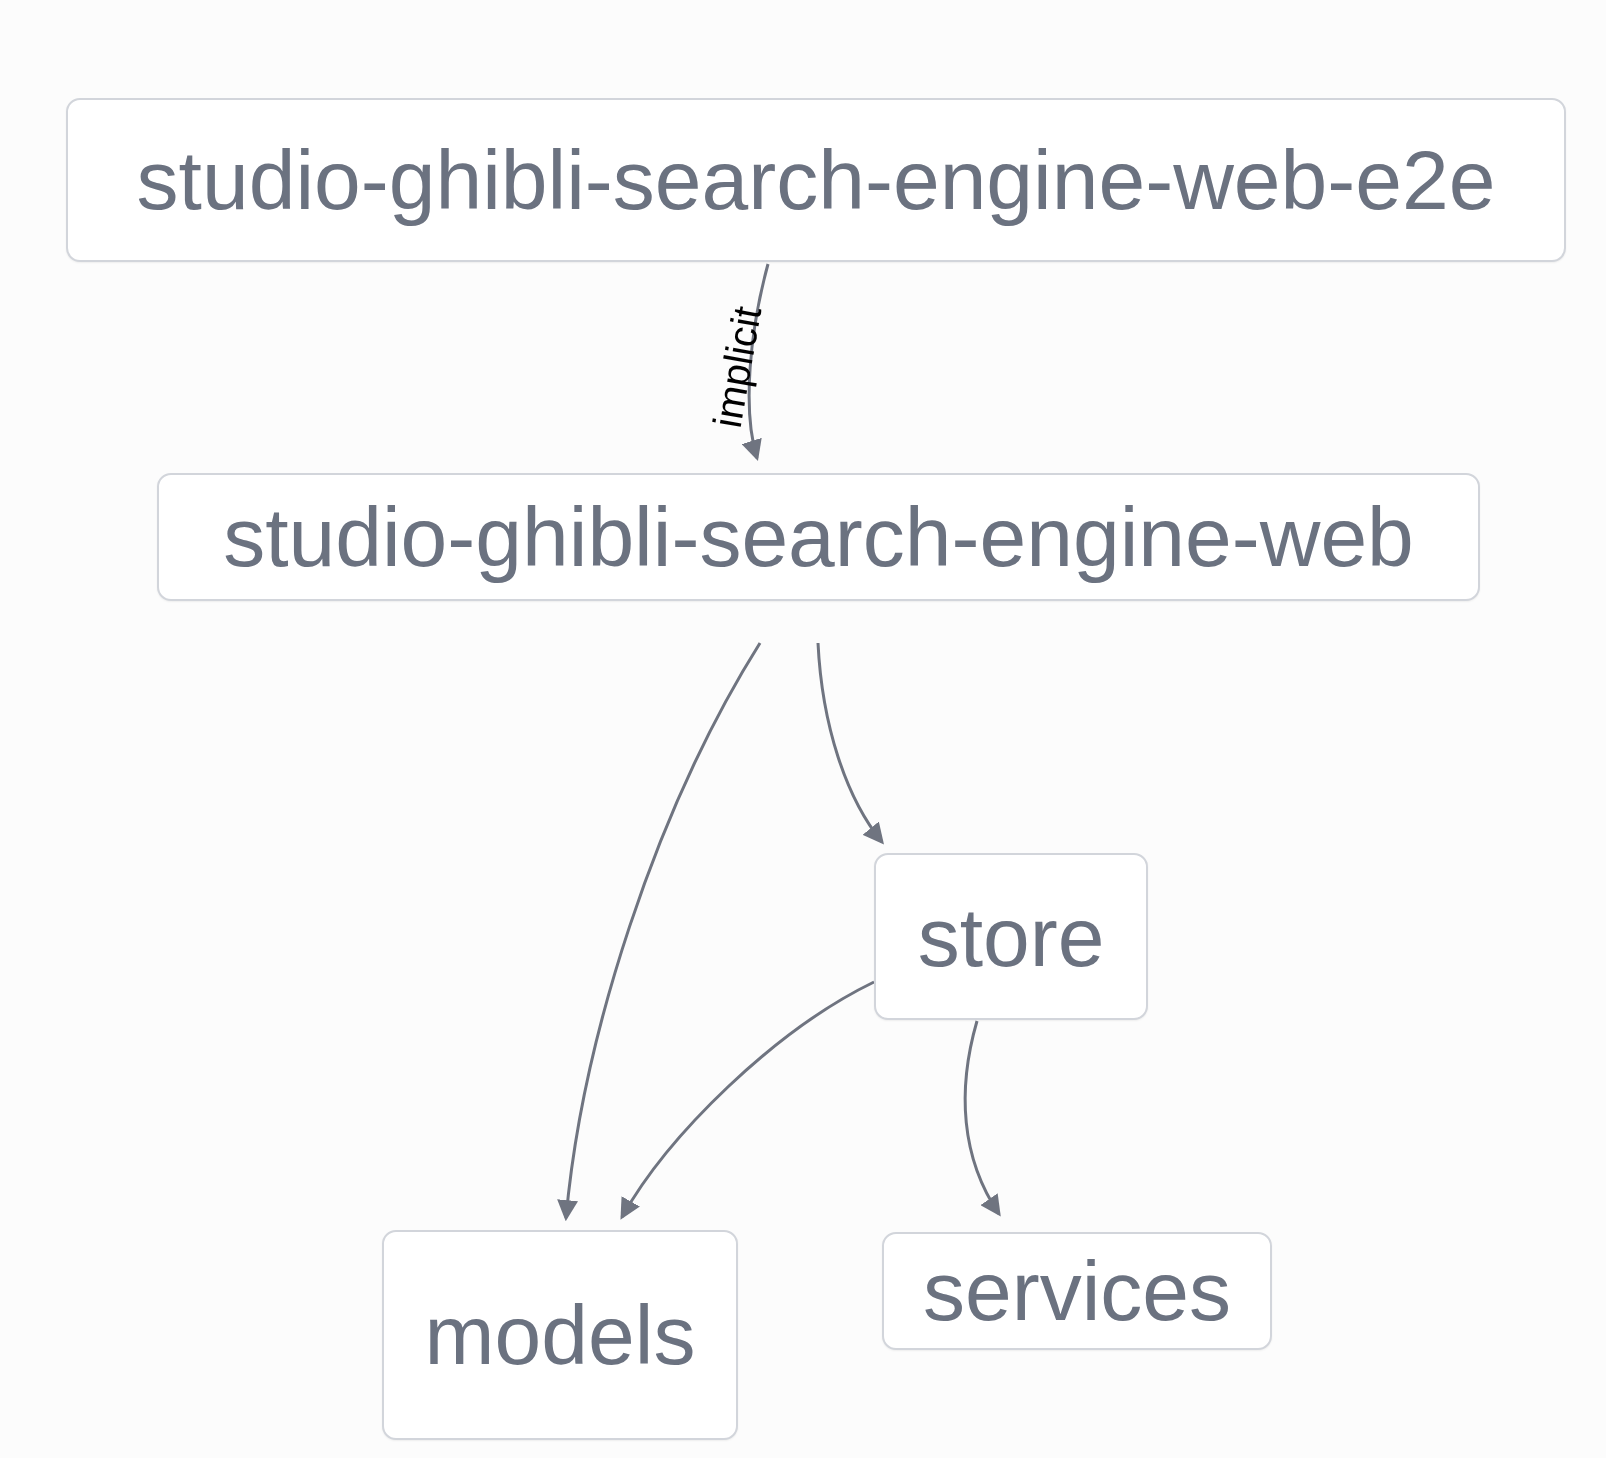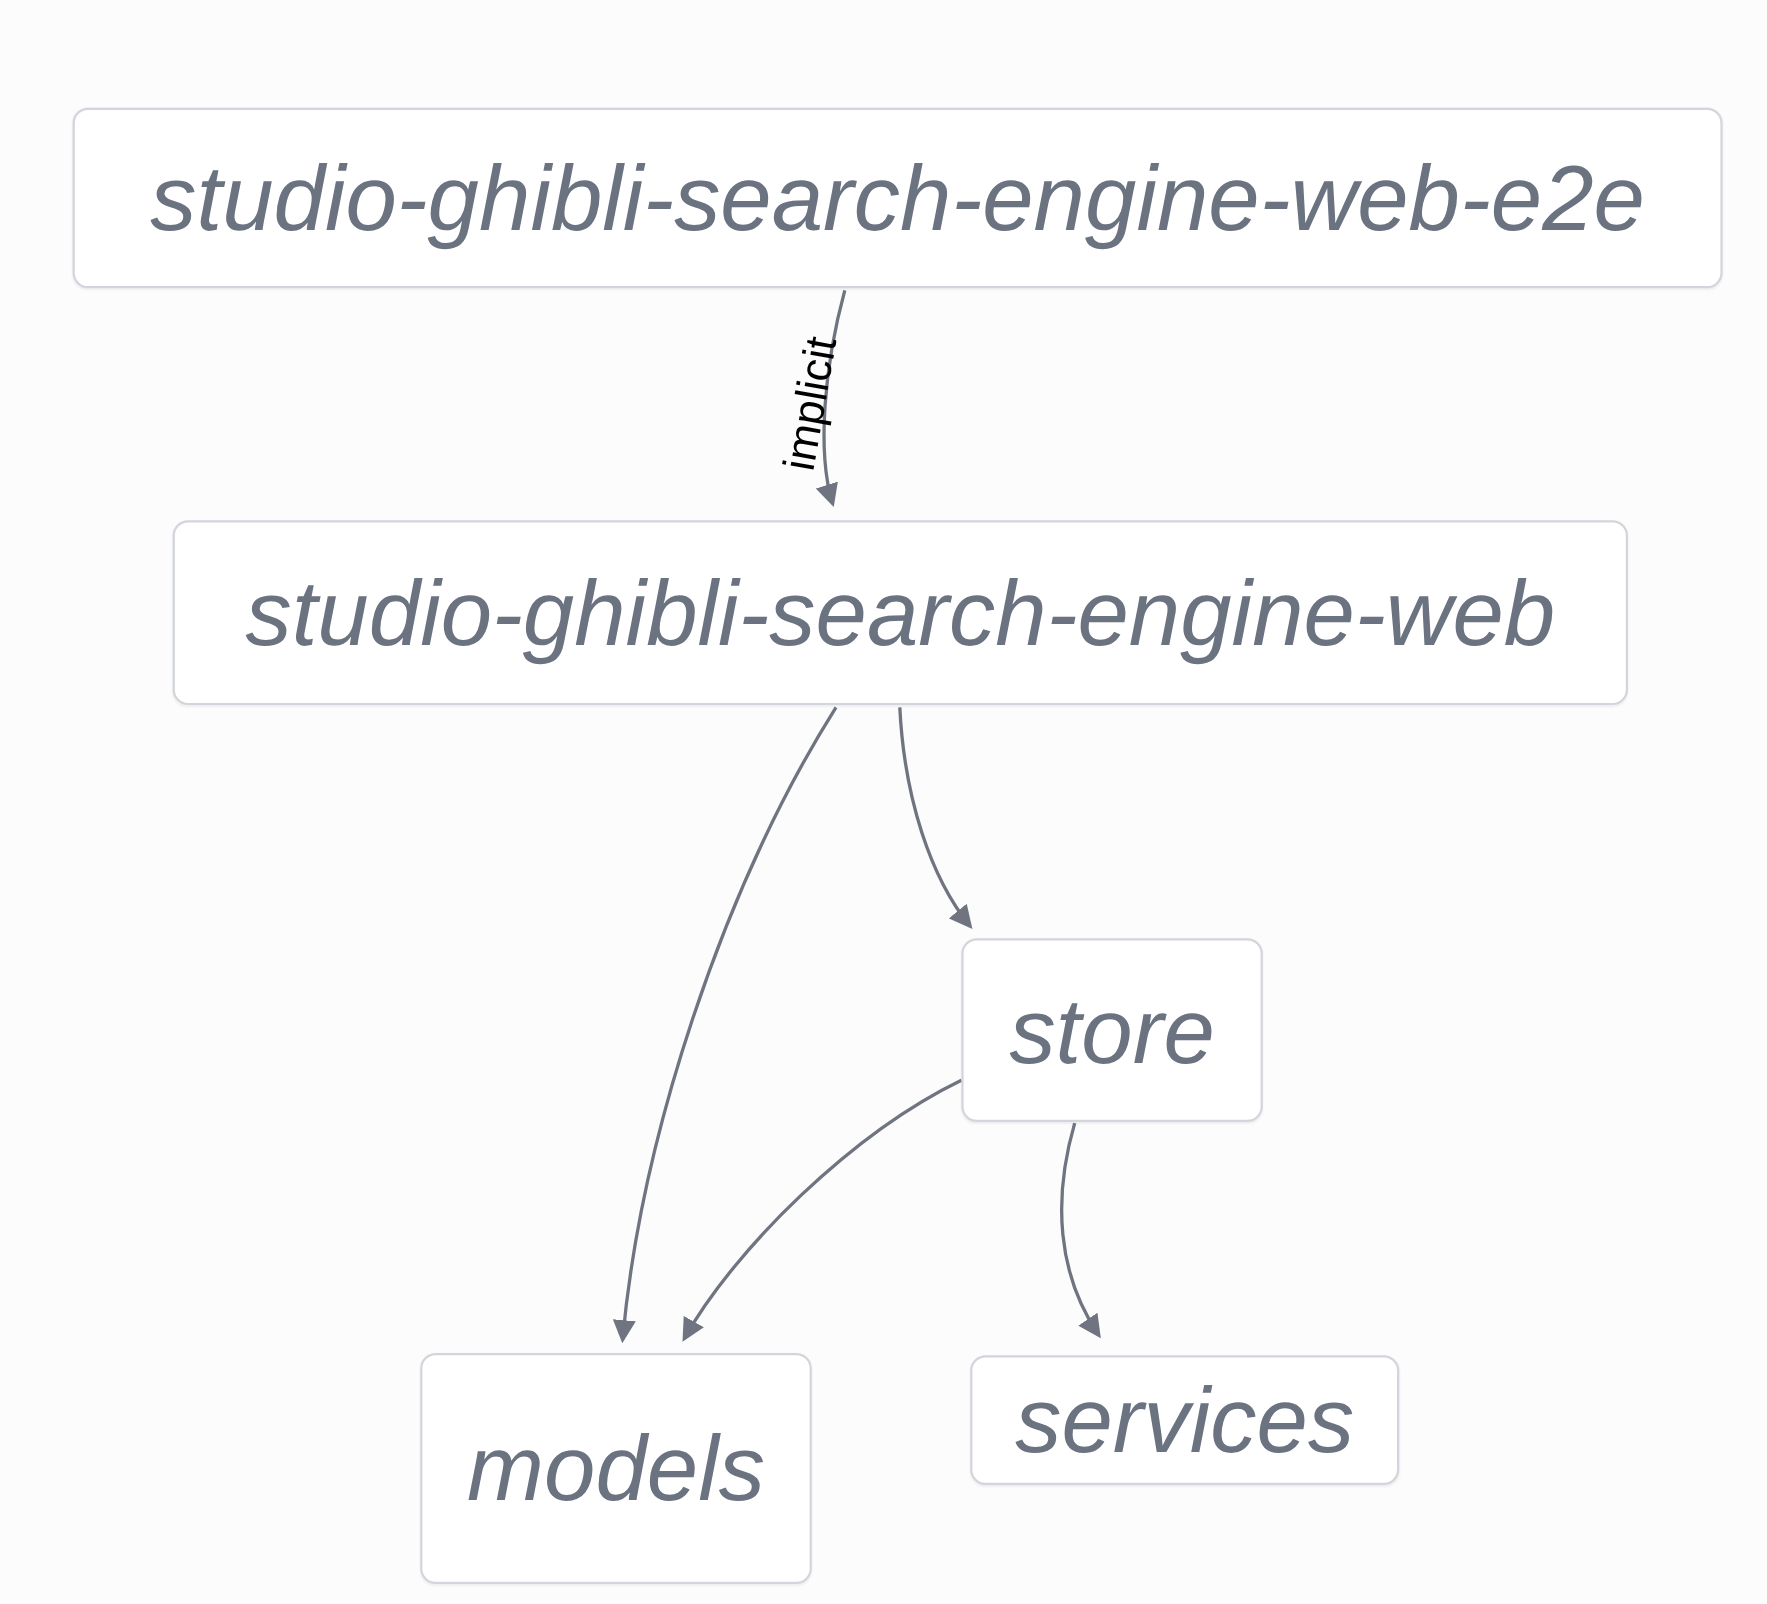--- a/index.html
+++ b/index.html
@@ -36,24 +36,23 @@
     border-radius: 14px;
     display: flex;
     align-items: center;
     justify-content: center;
     color: #6b7280;
     font-size: 84px;
     line-height: 1;
     white-space: nowrap;
     box-shadow: 0 1px 2px rgba(0,0,0,0.06);
     cursor: pointer;
-    font-style: italic;
   }
   .node-e2e      { left: 66px;  top: 98px;   width: 1500px; height: 164px; }
-  .node-web      { left: 157px; top: 473px;  width: 1323px; height: 168px; border-radius: 14px; }
+  .node-web      { left: 157px; top: 473px;  width: 1323px; height: 128px; border-radius: 14px; }
   .node-store    { left: 874px; top: 853px;  width: 274px;  height: 167px; }
   .node-models   { left: 382px; top: 1230px; width: 356px;  height: 210px; }
   .node-services { left: 882px; top: 1232px; width: 390px;  height: 118px; }
   .edge-label {
     position: absolute;
     left: 737px;
     top: 367px;
     transform: translate(-50%, -50%) rotate(-80deg);
     transform-origin: center center;
     color: #000000;

